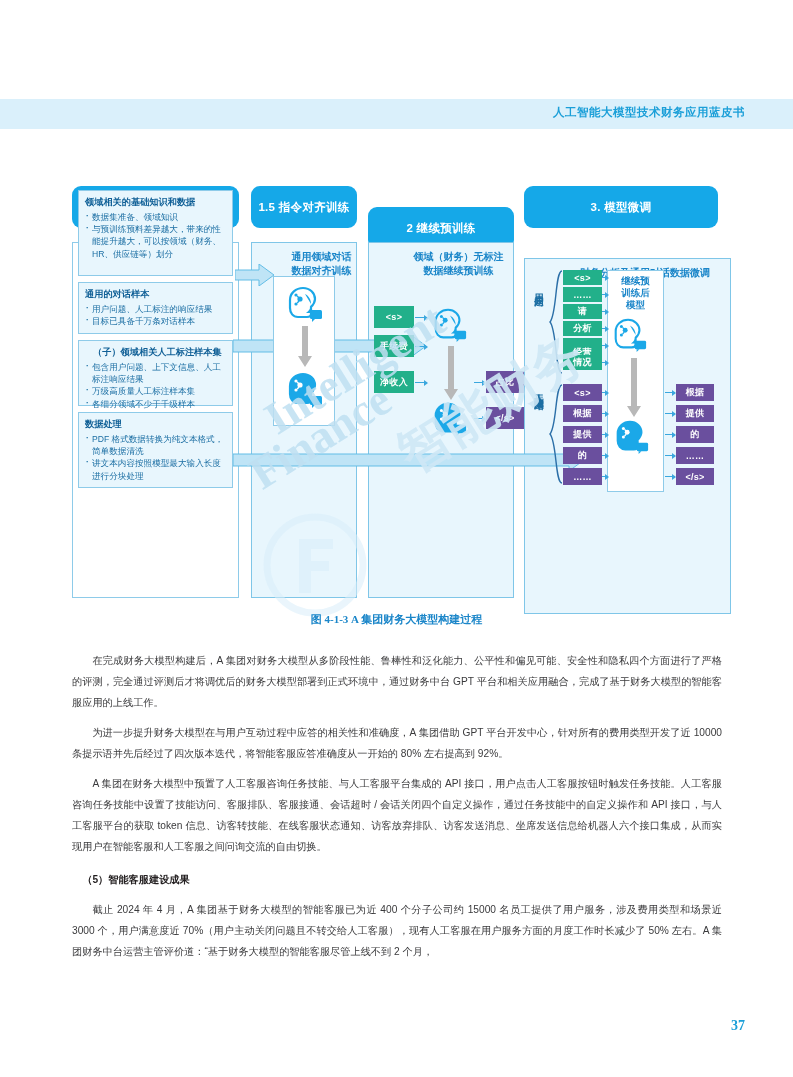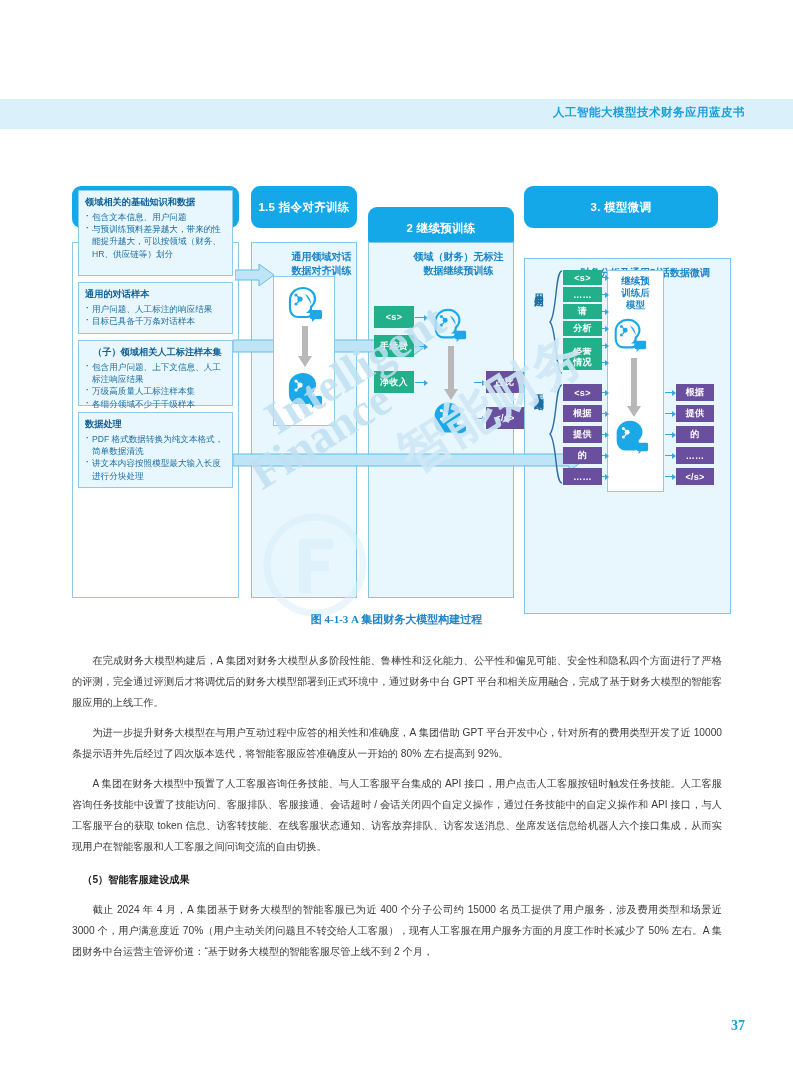--- a/index.html
+++ b/index.html
@@ -200,21 +200,21 @@
   <div class="panel p3">
     <div class="panel-title">领域（财务）无标注<br>数据继续预训练</div>
   </div>
   <div class="panel p4">
     <div class="panel-title">财务分析及通用对话数据微调</div>
   </div>
 
   <div class="card c1">
     <h4>领域相关的基础知识和数据</h4>
     <ul>
-      <li>包含文本信息、用户问题</li>
+      <li>数据集准备、领域知识</li>
       <li>与预训练预料差异越大，带来的性能提升越大，可以按领域（财务、HR、供应链等）划分</li>
     </ul>
   </div>
 
   <div class="card c2">
     <h4>通用的对话样本</h4>
     <ul>
       <li>用户问题、人工标注的响应结果</li>
       <li>目标已具备千万条对话样本</li>
     </ul>

